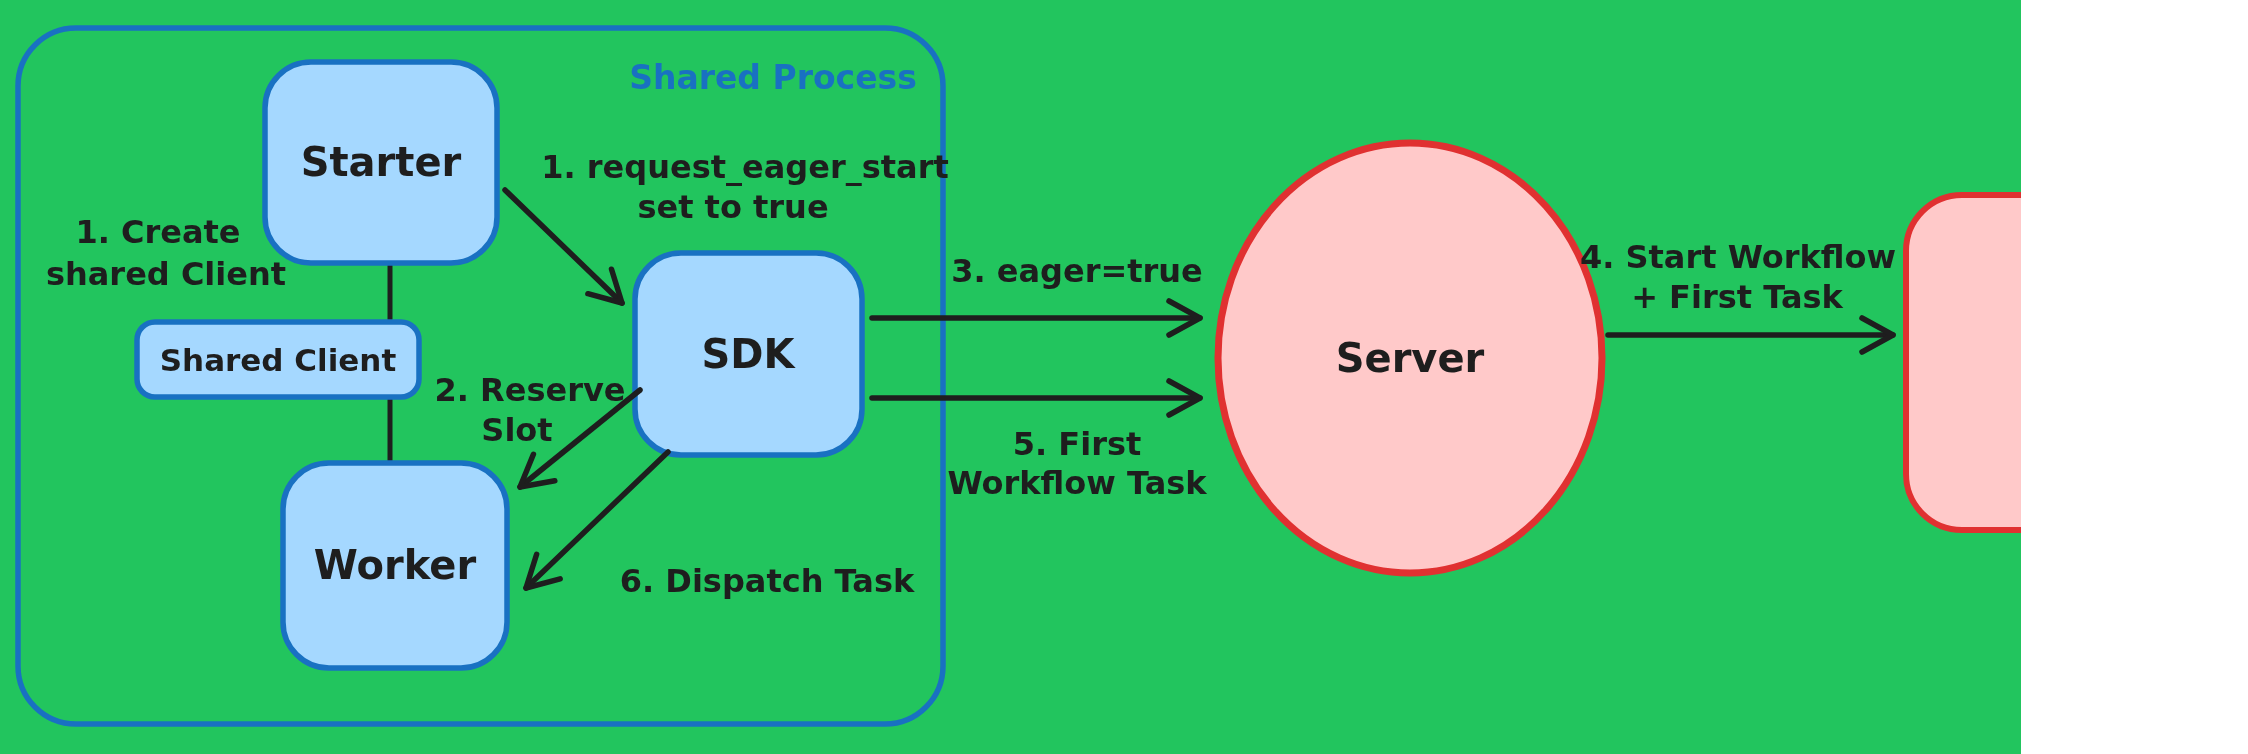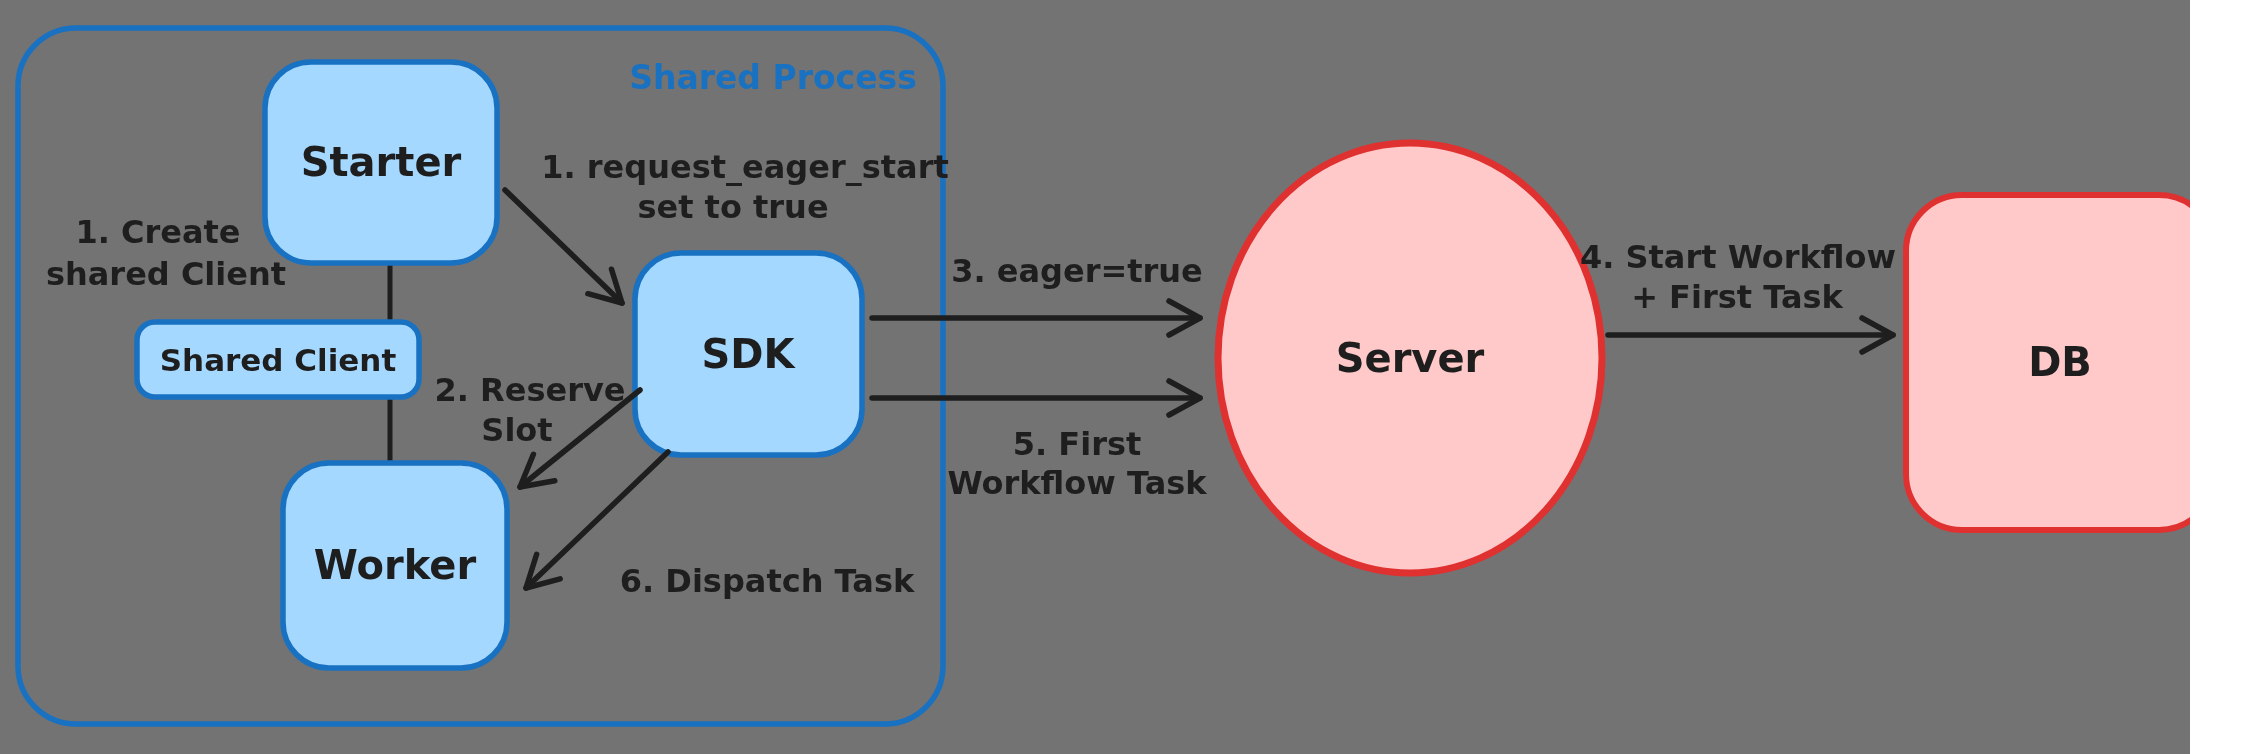--- a/index.html
+++ b/index.html
@@ -2,23 +2,23 @@
 <html><head>
 <meta charset="utf-8">
 <style>
   html, body {
     margin: 0;
     padding: 0;
     background: #ffffff;
   }
   .canvas {
     position: relative;
-    width: 2190px;
+    width: 2021px;
     height: 754px;
-    background: #737373;
+    background: #22c55e;
     overflow: hidden;
     font-family: "DejaVu Sans", sans-serif;
   }
   svg { display: block; }
 
   
   .blue-box   { fill: #a5d8ff; stroke: #1971c2; stroke-width: 5.5; }
   .blue-frame { fill: none;    stroke: #1971c2; stroke-width: 5.5; }
   .red-shape  { fill: #ffc9c9; stroke: #e03131; stroke-width: 7;   }
   .red-box    { fill: #ffc9c9; stroke: #e03131; stroke-width: 6;   }

